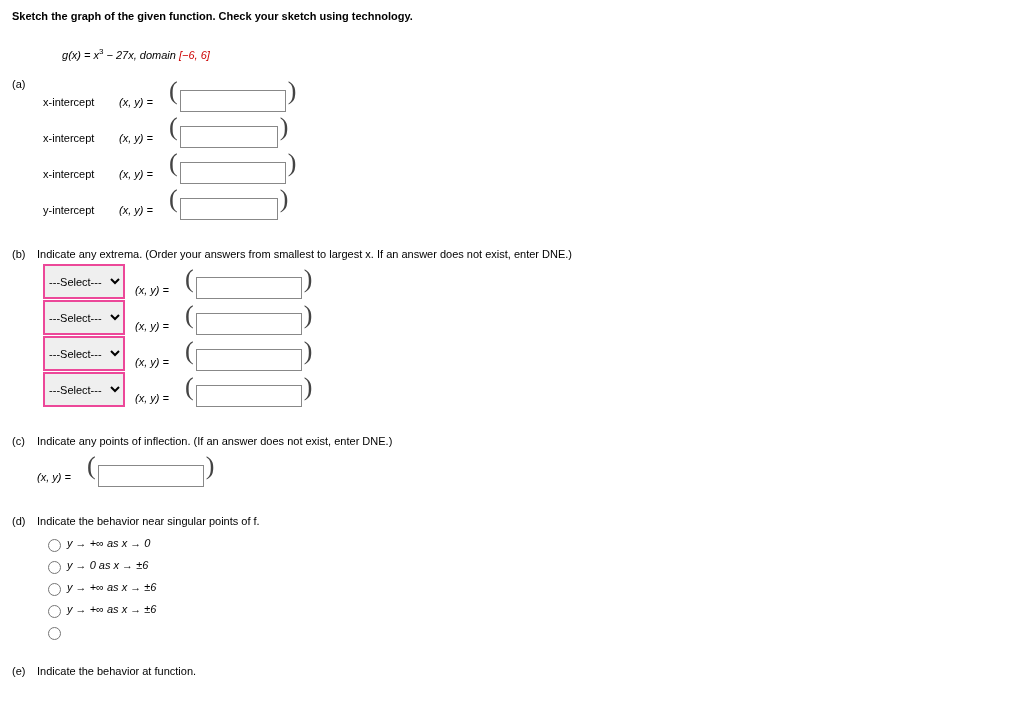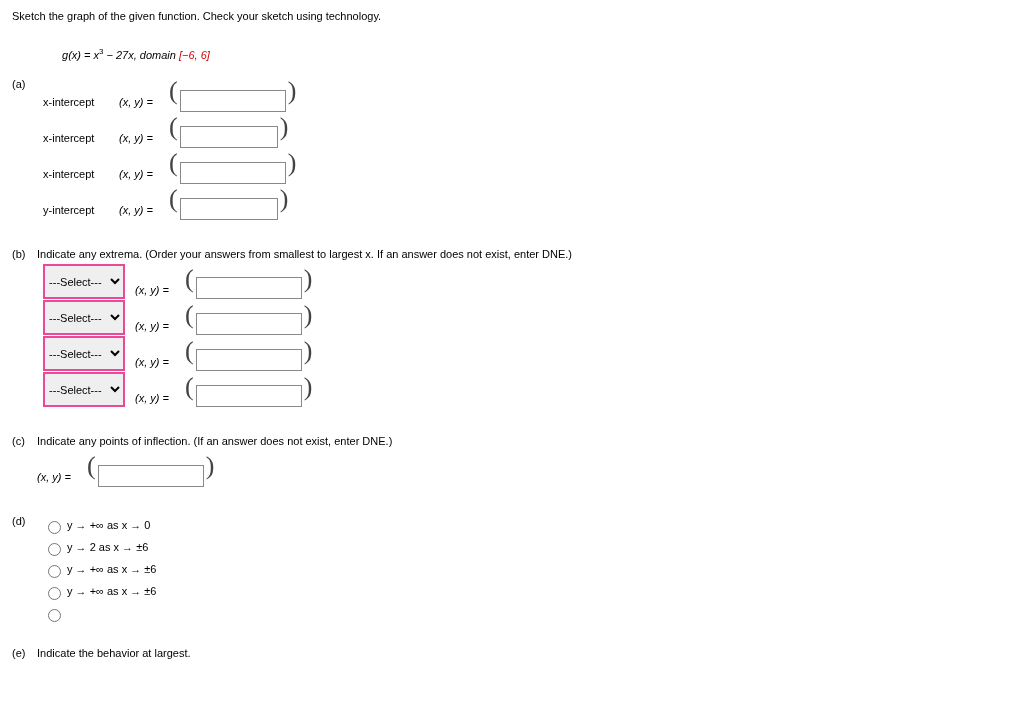--- a/index.html
+++ b/index.html
@@ -5,20 +5,21 @@
     body {
       font-family: Arial, Helvetica, sans-serif;
       font-size: 11px;
       color: #000;
       margin: 0;
       padding: 8px 12px;
       line-height: 1.6;
     }
     .instruction {
       margin-bottom: 12px;
+      font-weight: bold;
     }
     .function-def {
       margin-left: 50px;
       margin-bottom: 12px;
       font-style: italic;
       margin-top: 20px;
     }
     .function-def sup {
       font-size: 8px;
       font-style: normal;
@@ -80,20 +81,21 @@
     .radio-row {
       display: flex;
       align-items: center;
       margin: 4px 0;
       height: 18px;
     }
     .radio-row input[type="radio"] {
       margin-right: 6px;
     }
     .math {
+      font-style: italic;
     }
     .domain-color {
       color: #c00;
     }
   </style>
 </head>
 <body>
 
 <div class="instruction">Sketch the graph of the given function. Check your sketch using technology.</div>
 
@@ -179,46 +181,47 @@
       <span class="paren">(</span>
       <input class="input-box wide" type="text" style="">
       <span class="paren">)</span>
     </div>
   </div>
 </div>
 
 <div class="part">
   <span class="part-label">(d)</span>
   <div class="part-content">
+    <div>Indicate the behavior near singular points of f.</div>
     <div class="radio-group">
       <div class="radio-row">
           <input type="radio" name="d" style="">
           <span class="math">y → +∞ as x → 0</span>
         </div>
       <div class="radio-row">
           <input type="radio" name="d" style="">
-          <span class="math">y → 2 as x → ±6</span>
+          <span class="math">y → 0 as x → ±6</span>
         </div>
       <div class="radio-row">
           <input type="radio" name="d" style="">
           <span class="math">y → +∞ as x → ±6</span>
         </div>
       <div class="radio-row">
           <input type="radio" name="d" style="">
           <span class="math">y → +∞ as x → ±6</span>
         </div>
       <div class="radio-row">
           <input type="radio" name="d" style="">
         </div>
     </div>
   </div>
 </div>
 
 <div class="part">
   <span class="part-label">(e)</span>
   <div class="part-content">
-    <div>Indicate the behavior at largest.</div>
+    <div>Indicate the behavior at function.</div>
     <div class="radio-group">
       <div class="radio-row"></div>
 
     </div>
   </div>
 </div>
 
 </body></html>

